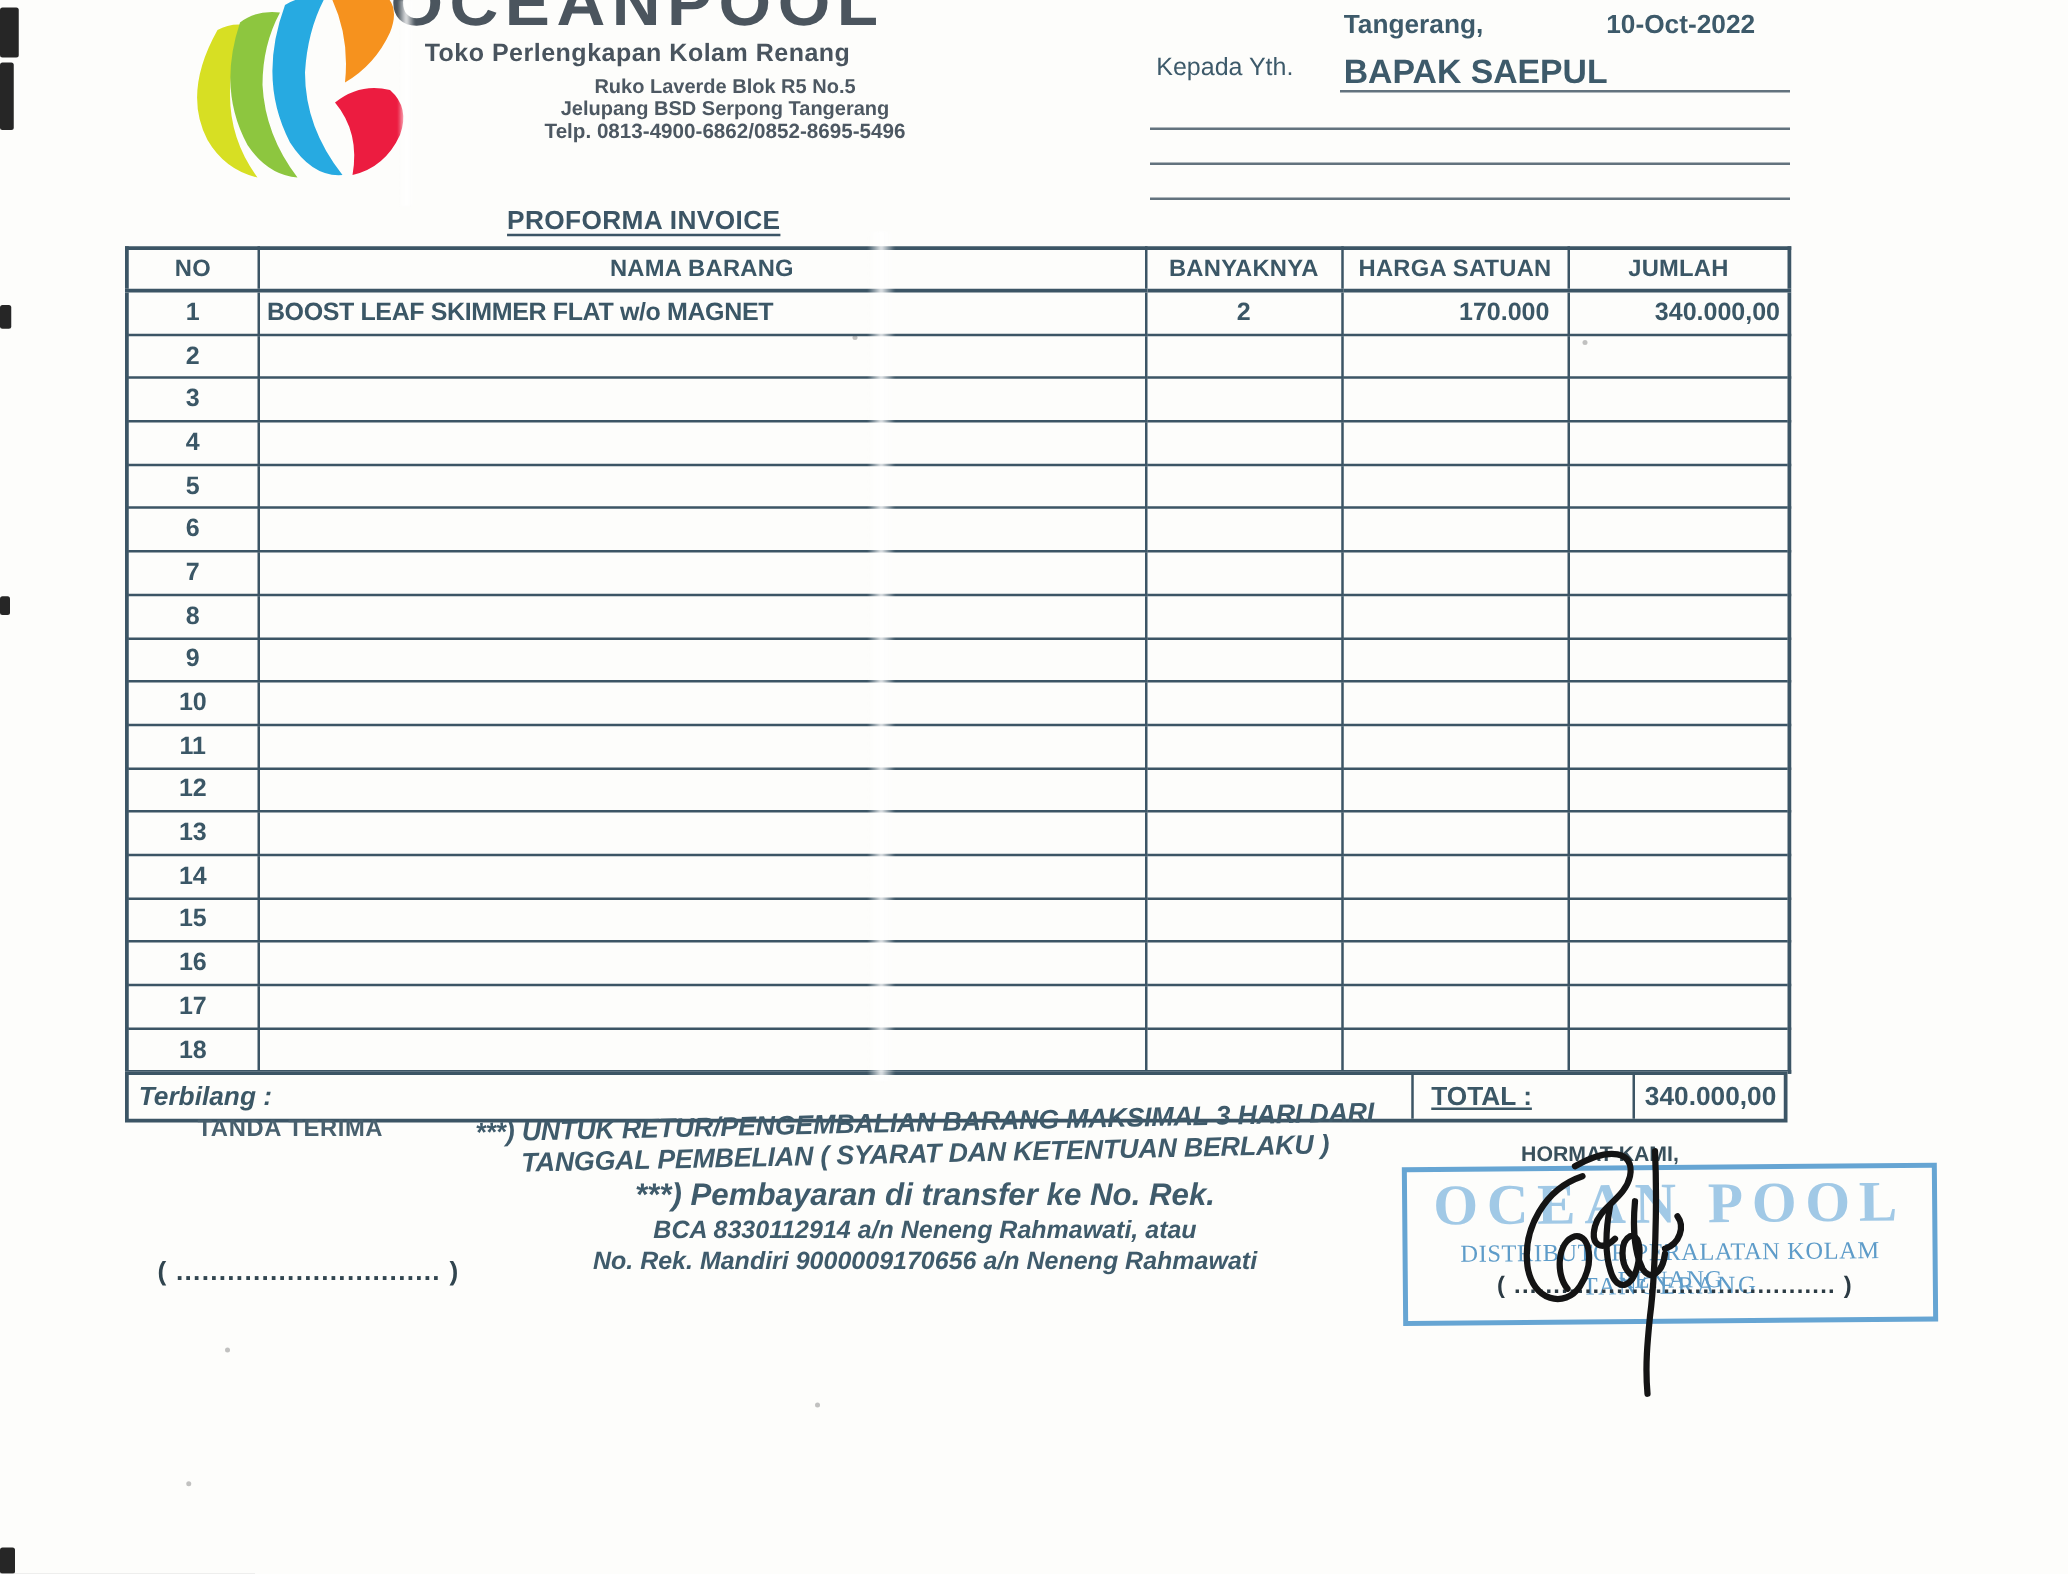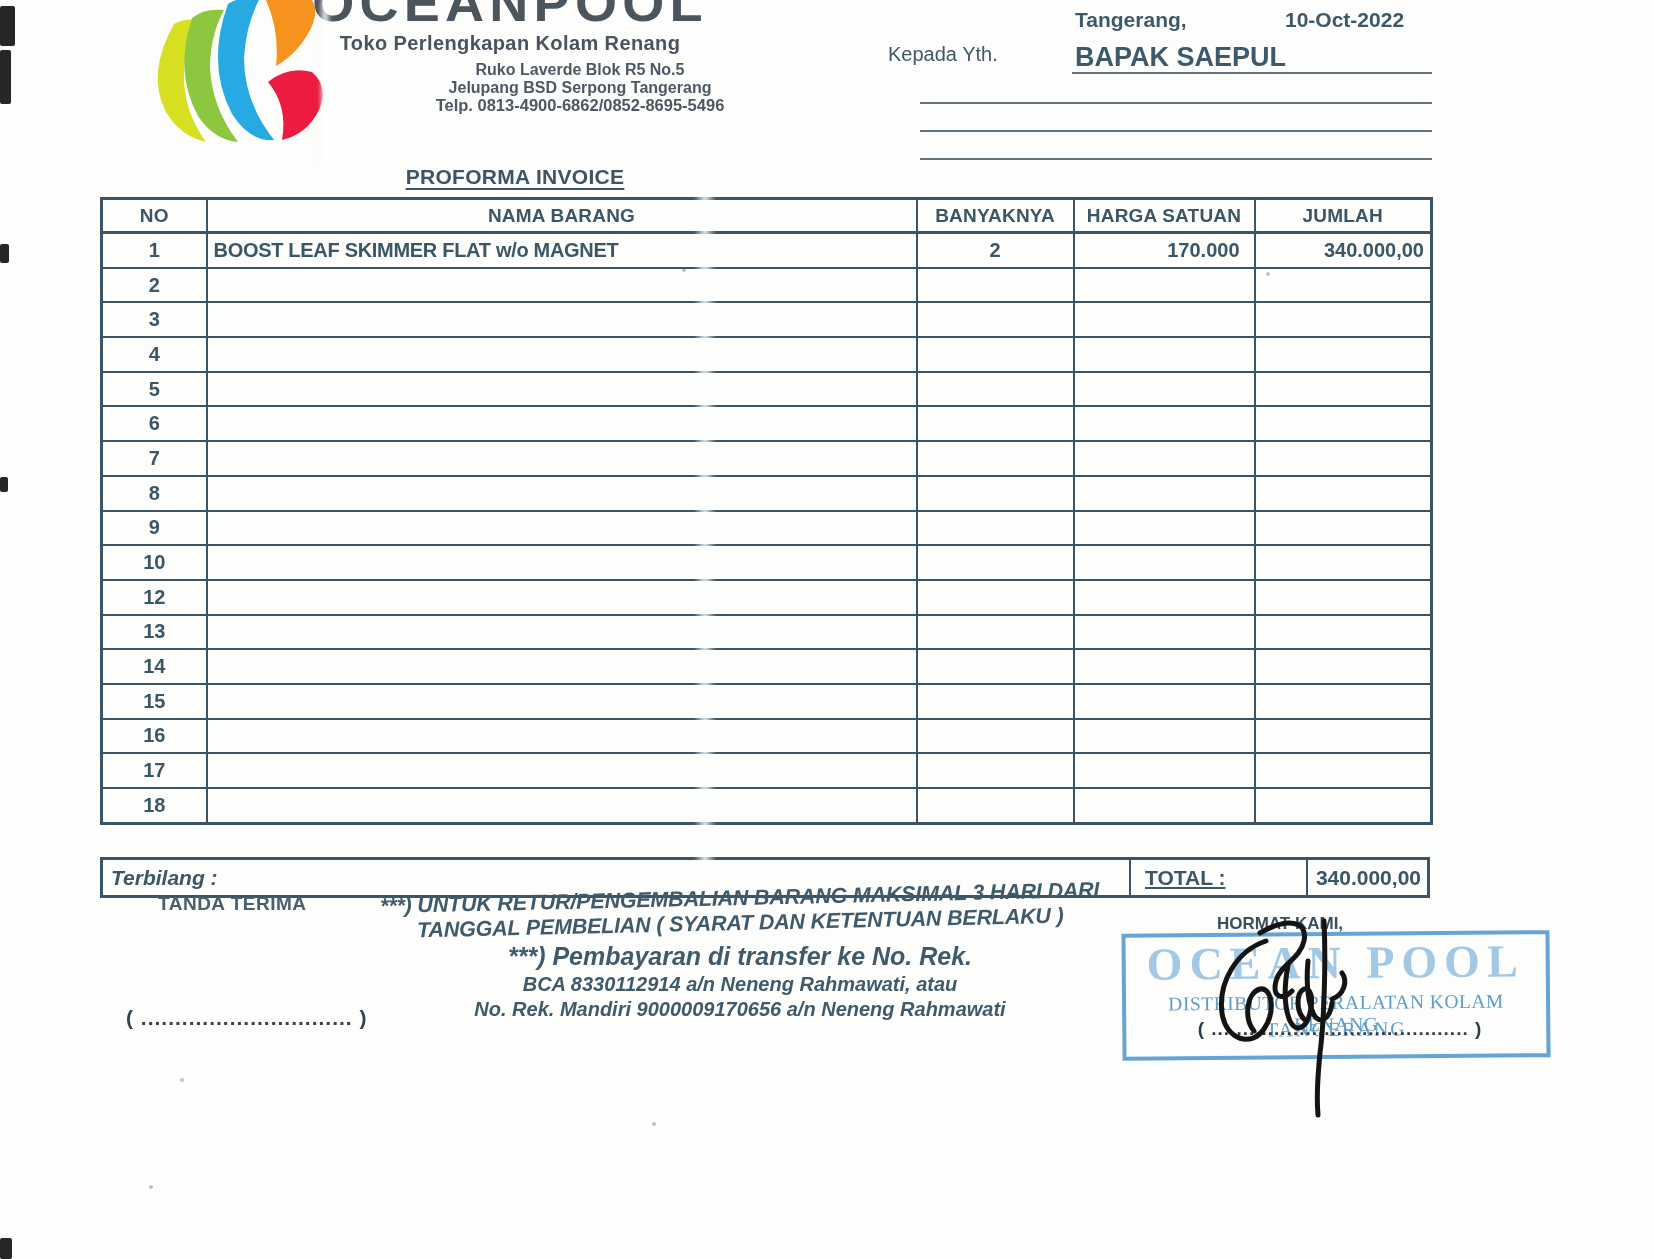--- a/index.html
+++ b/index.html
@@ -36,21 +36,21 @@
   }
   .tagline{position:absolute;left:300px;top:32px;width:420px;text-align:center;
     font-size:20px;font-weight:bold;color:#49545e;letter-spacing:.4px;}
   .addr{position:absolute;left:400px;width:360px;text-align:center;font-weight:bold;color:#4d5862;}
   .addr1{top:61px;font-size:16px;}
   .addr2{top:79px;font-size:16px;}
   .addr3{top:96px;font-size:16.5px;}
 
   .city{position:absolute;left:1075px;top:8px;font-size:21px;font-weight:bold;}
   .date{position:absolute;left:1285px;top:8px;font-size:21px;font-weight:bold;}
-  .kepada{position:absolute;left:888px;top:43px;font-size:20px;}
+  .kepada{position:absolute;left:925px;top:43px;font-size:20px;}
   .recipient{position:absolute;left:1075px;top:42px;font-size:27px;font-weight:bold;}
   .uline{position:absolute;border-bottom:2px solid #63737e;}
   .ul-name{left:1072px;top:48px;width:360px;height:24px;}
   .ul-b1{left:920px;top:78px;width:512px;height:24px;}
   .ul-b2{left:920px;top:106px;width:512px;height:24px;}
   .ul-b3{left:920px;top:134px;width:512px;height:24px;}
 
   
   .doc-title{position:absolute;left:330px;top:165px;width:370px;text-align:center;
     font-size:21px;font-weight:bold;letter-spacing:.3px;color:#3c5565;}
@@ -244,20 +244,27 @@
           <td class="cell-amount"></td>
         </tr>
         <tr>
           <td class="cell-no">10</td>
           <td class="cell-name"></td>
           <td class="cell-qty"></td>
           <td class="cell-price"></td>
           <td class="cell-amount"></td>
         </tr>
         <tr>
+          <td class="cell-no">11</td>
+          <td class="cell-name"></td>
+          <td class="cell-qty"></td>
+          <td class="cell-price"></td>
+          <td class="cell-amount"></td>
+        </tr>
+        <tr>
           <td class="cell-no">12</td>
           <td class="cell-name"></td>
           <td class="cell-qty"></td>
           <td class="cell-price"></td>
           <td class="cell-amount"></td>
         </tr>
         <tr>
           <td class="cell-no">13</td>
           <td class="cell-name"></td>
           <td class="cell-qty"></td>

